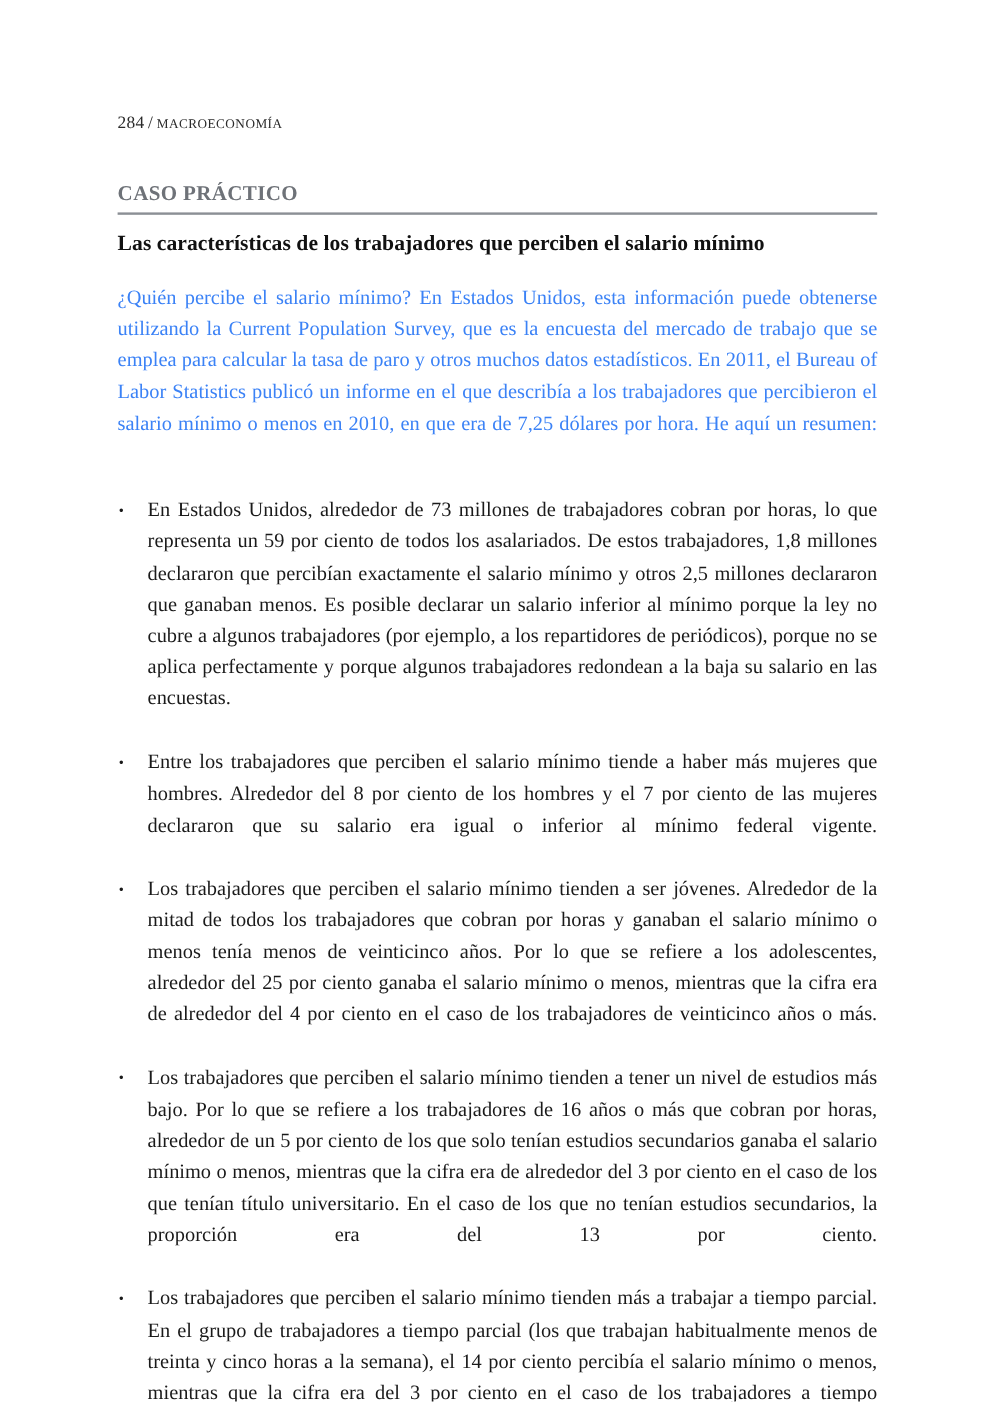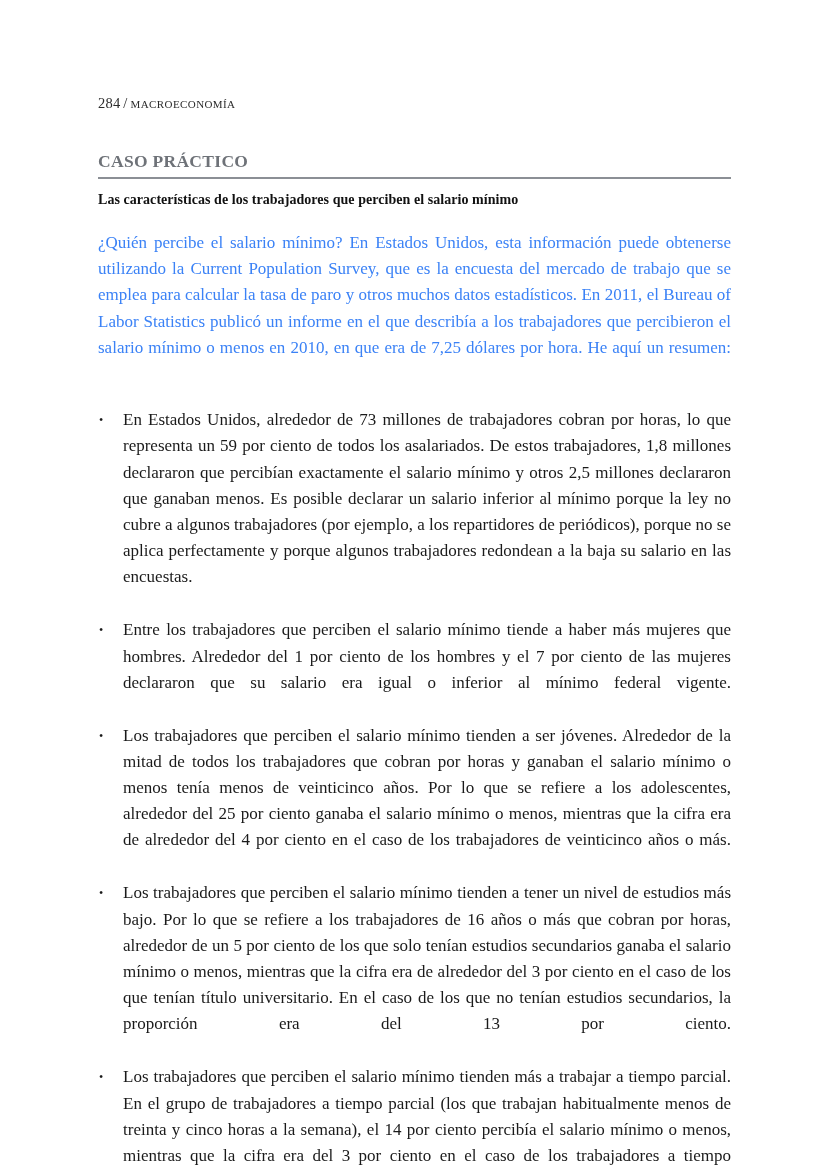--- a/index.html
+++ b/index.html
@@ -49,21 +49,21 @@
   }
   .case-rule {
     height: 2px;
     background: #8b8f95;
     width: 633px;
     margin: 0 0 13px 0;
   }
 
   
   .case-subtitle {
-    font-size: 14px;
+    font-size: 18px;
     font-weight: bold;
     color: #111111;
     margin: 0 0 22px 0;
     letter-spacing: 0.05px;
   }
 
   
   .intro {
     font-size: 17px;
     line-height: 26.2px;
@@ -120,21 +120,21 @@
 
   <p class="intro">¿Quién percibe el salario mínimo? En Estados Unidos, esta información puede obtenerse utilizando la Current Population Survey, que es la encuesta del mercado de trabajo que se emplea para calcular la tasa de paro y otros muchos datos estadísticos. En 2011, el Bureau of Labor Statistics publicó un informe en el que describía a los trabajadores que percibieron el salario mínimo o menos en 2010, en que era de 7,25 dólares por hora. He aquí un resumen:</p>
 
   <div class="bullets">
     <div class="bullet">
       <span class="dot">•</span>
       <p>En Estados Unidos, alrededor de 73 millones de trabajadores cobran por horas, lo que representa un 59 por ciento de todos los asalariados. De estos trabajadores, 1,8 millones declararon que percibían exactamente el salario mínimo y otros 2,5 millones declararon que ganaban menos. Es posible declarar un salario inferior al mínimo porque la ley no cubre a algunos trabajadores (por ejemplo, a los repartidores de periódicos), porque no se aplica perfectamente y porque algunos trabajadores redondean a la baja su salario en las encuestas.</p>
     </div>
     <div class="bullet">
       <span class="dot">•</span>
-      <p>Entre los trabajadores que perciben el salario mínimo tiende a haber más mujeres que hombres. Alrededor del 1 por ciento de los hombres y el 7 por ciento de las mujeres declararon que su salario era igual o inferior al mínimo federal vigente.</p>
+      <p>Entre los trabajadores que perciben el salario mínimo tiende a haber más mujeres que hombres. Alrededor del 8 por ciento de los hombres y el 7 por ciento de las mujeres declararon que su salario era igual o inferior al mínimo federal vigente.</p>
     </div>
     <div class="bullet">
       <span class="dot">•</span>
       <p>Los trabajadores que perciben el salario mínimo tienden a ser jóvenes. Alrededor de la mitad de todos los trabajadores que cobran por horas y ganaban el salario mínimo o menos tenía menos de veinticinco años. Por lo que se refiere a los adolescentes, alrededor del 25 por ciento ganaba el salario mínimo o menos, mientras que la cifra era de alrededor del 4 por ciento en el caso de los trabajadores de veinticinco años o más.</p>
     </div>
     <div class="bullet">
       <span class="dot">•</span>
       <p>Los trabajadores que perciben el salario mínimo tienden a tener un nivel de estudios más bajo. Por lo que se refiere a los trabajadores de 16 años o más que cobran por horas, alrededor de un 5 por ciento de los que solo tenían estudios secundarios ganaba el salario mínimo o menos, mientras que la cifra era de alrededor del 3 por ciento en el caso de los que tenían título universitario. En el caso de los que no tenían estudios secundarios, la proporción era del 13 por ciento.</p>
     </div>
     <div class="bullet">

